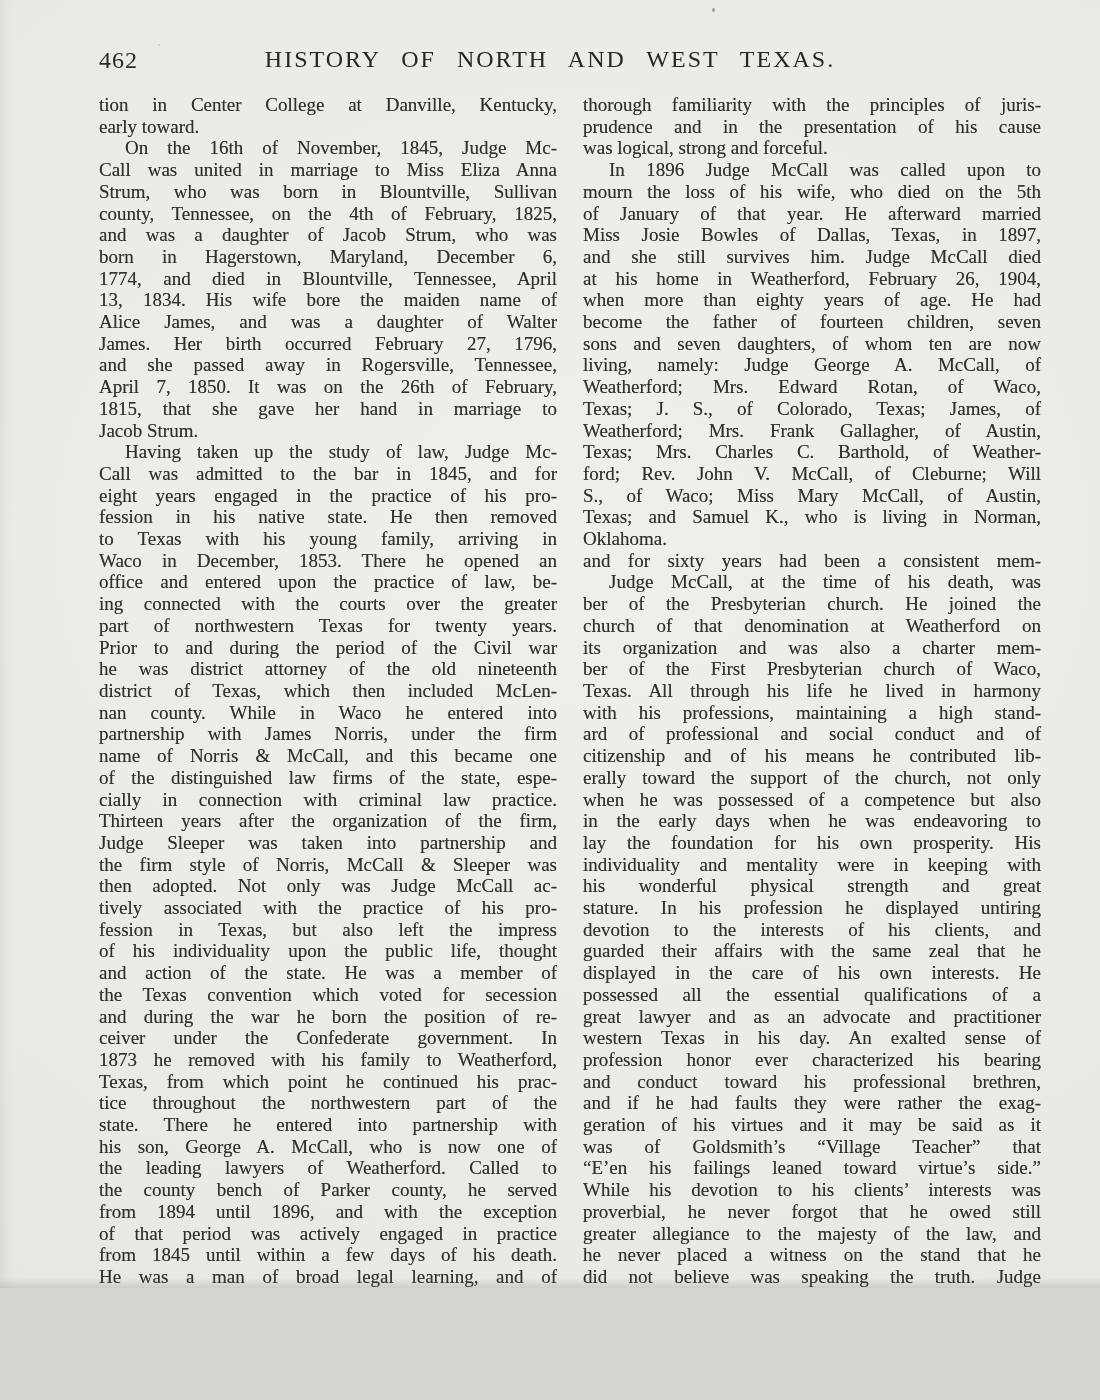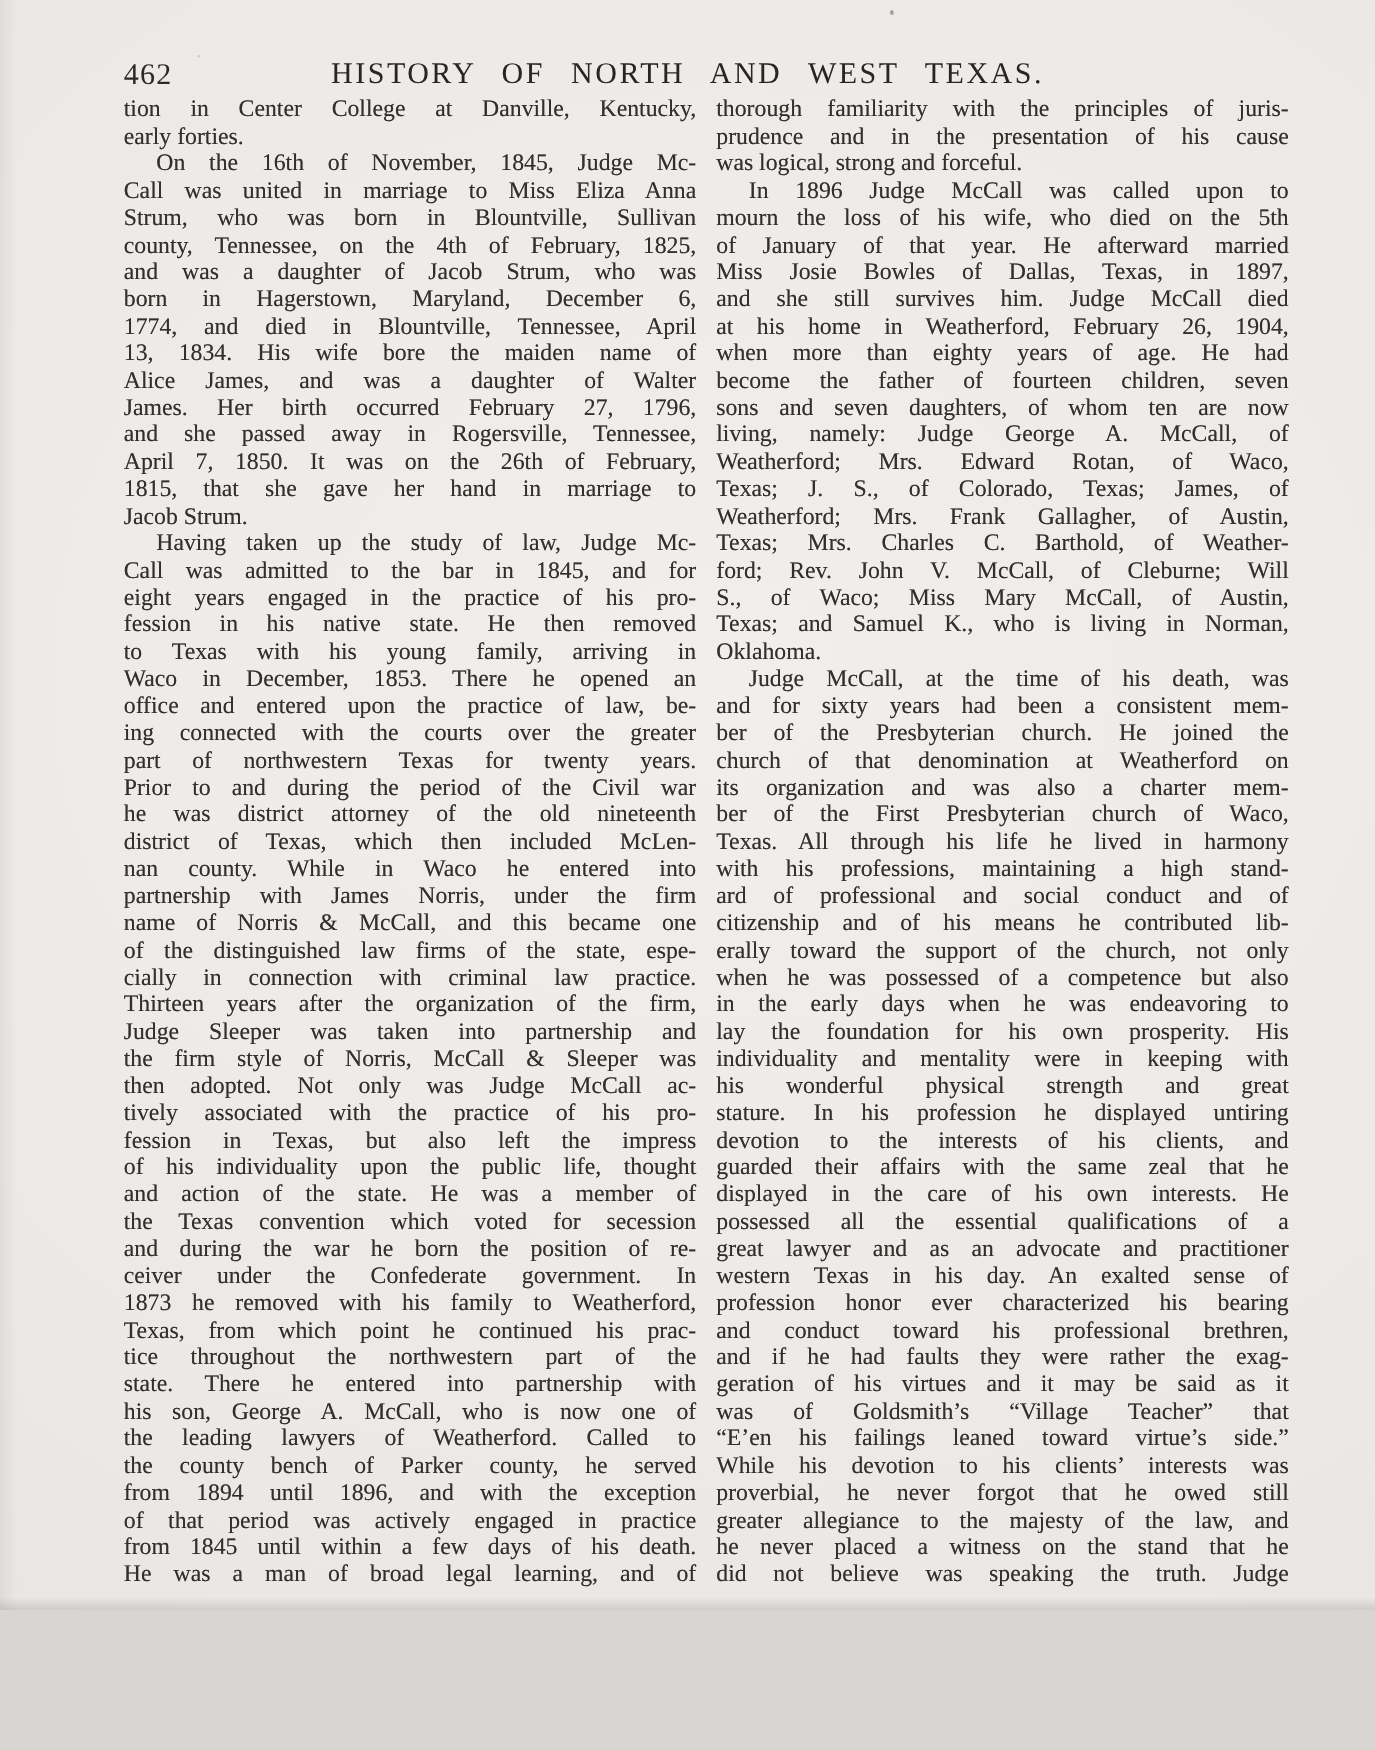--- a/index.html
+++ b/index.html
@@ -33,24 +33,24 @@
     transform: translateX(-50%);
     white-space: nowrap;
     font-size: 24px;
     letter-spacing: 2px;
     word-spacing: 13px;
     color: #282623;
   }
   .columns {
     position: absolute;
     left: 99px;
-    top: 77px;
+    top: 94px;
     width: 938px;
     display: flex;
-    gap: 16px;
+    gap: 26px;
   }
   .column {
     width: 458px;
     flex: 0 0 458px;
   }
   .line {
     font-size: 19px;
     line-height: 21.7px;
     text-align: justify;
     text-align-last: justify;
@@ -99,21 +99,21 @@
 <div class="page">
 
   <div class="page-number">462</div>
 
   <div class="running-header">HISTORY OF NORTH AND WEST TEXAS.</div>
 
   <div class="columns">
     <div class="column">
         <div class="paragraph">
           <div class="line">tion in Center College at Danville, Kentucky,</div>
-          <div class="line last">early forties.</div>
+          <div class="line last">early toward.</div>
         </div>
         <div class="paragraph">
           <div class="line indent">On the 16th of November, 1845, Judge Mc-</div>
           <div class="line">Call was united in marriage to Miss Eliza Anna</div>
           <div class="line">Strum, who was born in Blountville, Sullivan</div>
           <div class="line">county, Tennessee, on the 4th of February, 1825,</div>
           <div class="line">and was a daughter of Jacob Strum, who was</div>
           <div class="line">born in Hagerstown, Maryland, December 6,</div>
           <div class="line">1774, and died in Blountville, Tennessee, April</div>
           <div class="line">13, 1834.  His wife bore the maiden name of</div>
@@ -186,22 +186,22 @@
           <div class="line">Weatherford;  Mrs. Edward Rotan, of Waco,</div>
           <div class="line">Texas;  J. S., of Colorado, Texas; James, of</div>
           <div class="line">Weatherford; Mrs. Frank Gallagher, of Austin,</div>
           <div class="line">Texas; Mrs. Charles C. Barthold, of Weather-</div>
           <div class="line">ford; Rev. John V. McCall, of Cleburne; Will</div>
           <div class="line">S., of Waco; Miss Mary McCall, of Austin,</div>
           <div class="line">Texas; and Samuel K., who is living in Norman,</div>
           <div class="line last">Oklahoma.</div>
         </div>
         <div class="paragraph">
+          <div class="line">and for sixty years had been a consistent mem-</div>
           <div class="line indent">Judge McCall, at the time of his death, was</div>
-          <div class="line">and for sixty years had been a consistent mem-</div>
           <div class="line">ber of the Presbyterian church.  He joined the</div>
           <div class="line">church of that denomination at Weatherford on</div>
           <div class="line">its organization and was also a charter mem-</div>
           <div class="line">ber of the First Presbyterian church of Waco,</div>
           <div class="line">Texas.  All through his life he lived in harmony</div>
           <div class="line">with his professions, maintaining a high stand-</div>
           <div class="line">ard of professional and social conduct and of</div>
           <div class="line">citizenship and of his means he contributed lib-</div>
           <div class="line">erally toward the support of the church, not only</div>
           <div class="line">when he was possessed of a competence but also</div>

